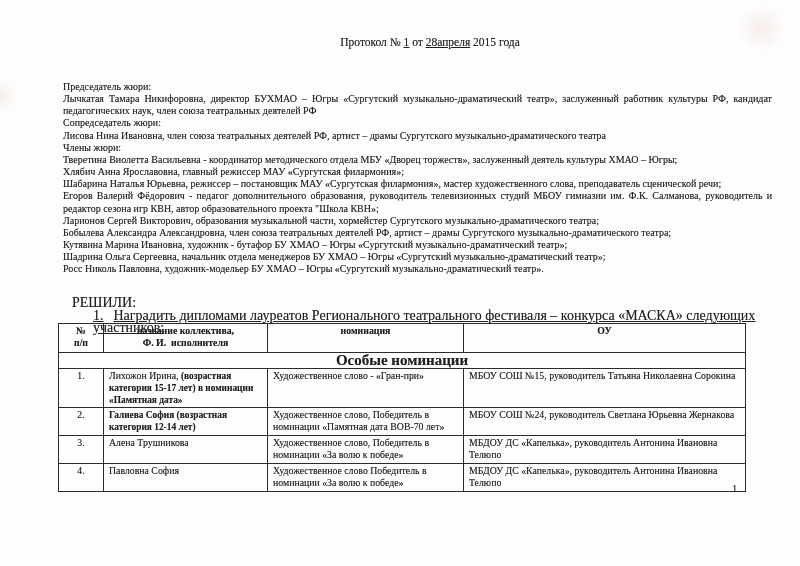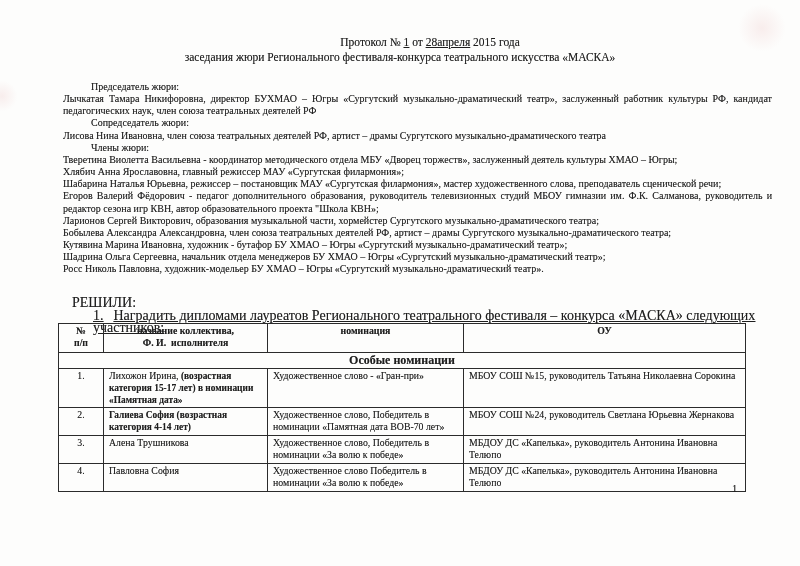--- a/index.html
+++ b/index.html
@@ -17,54 +17,53 @@
       #fdfdfc;
     text-shadow:0 0 .4px rgba(20,20,20,.45);
   }
   .title-block{position:absolute;top:35px;left:0;width:800px;text-align:center;
     font-size:11.5px;line-height:15px;}
   .title-line1{padding-left:60px;}
   .u{text-decoration:underline;}
   .jury{position:absolute;top:81px;left:63px;width:709px;
     font-size:10px;line-height:12.15px;}
   .jury p{margin:0;text-align:justify;}
-  .jury p.label{text-align:left;margin-left:28px;}
+  .jury p.label{text-align:left;}
   .resolution{position:absolute;top:297px;left:63px;width:709px;
     font-size:14px;line-height:12.15px;margin-left:9px;}
   .resolution .heading{margin:0;}
   .resolution .item{margin:1px 0 0 0;padding-left:21px;text-decoration:underline;}
   .item-num{padding-right:10px;}
   table.awards{
     position:absolute;top:323px;left:58px;width:687px;
     border-collapse:collapse;table-layout:fixed;
     font-size:9.8px;line-height:12px;
   }
   table.awards td{
     border:1.4px solid #2b2b2b;
     vertical-align:top;padding:1px 5px 1px 5px;
   }
   col.c-num{width:45px;}
   col.c-name{width:164px;}
   col.c-nom{width:196px;}
   col.c-ou{width:282px;}
   td.th{font-weight:bold;text-align:center;white-space:pre-wrap;height:26px;padding-top:3px;}
-  td.section{font-weight:bold;text-align:center;font-size:12px;height:13px;padding:0;font-family:Liberation Serif, serif;}
+  td.section{font-weight:bold;text-align:center;font-size:15px;height:13px;padding:0;font-family:Liberation Serif, serif;}
   td.num{text-align:center;}
   tr.data-row{height:28px;}
   .nb{font-weight:bold;font-size:9.4px;}
   .page-number{position:absolute;top:483px;left:732px;font-size:10.5px;}
 </style>
 </head>
 <body>
 
 <div class="page">
 
   <div class="title-block">
     <div class="title-line1"><span>Протокол № </span><span class="u">1</span><span> от </span><span class="u">28апреля</span><span> 2015 года</span></div>
-    <div class="title-line2">заседания жюри Регионального фестиваля-конкурса театрального искусства «МАСКА»</div>
   </div>
 
   <div class="jury">
       <p class="label">Председатель жюри:</p>
       <p class="para">Лычкатая Тамара Никифоровна, директор БУХМАО – Югры «Сургутский музыкально-драматический театр», заслуженный работник культуры РФ, кандидат педагогических наук, член союза театральных деятелей РФ</p>
       <p class="label">Сопредседатель жюри:</p>
       <p class="para">Лисова Нина Ивановна, член союза театральных деятелей РФ, артист – драмы Сургутского музыкально-драматического театра</p>
       <p class="label">Члены жюри:</p>
       <p class="para">Тверетина Виолетта Васильевна - координатор методического отдела МБУ «Дворец торжеств», заслуженный деятель культуры ХМАО – Югры;</p>
       <p class="para">Хлябич Анна Ярославовна, главный режиссер МАУ «Сургутская филармония»;</p>
@@ -102,21 +101,21 @@
         <td class="section" colspan="4">Особые номинации</td>
       </tr>
     <tr class="data-row">
     <td class="num">1.</td>
     <td><span>Лихожон Ирина, </span><span class="nb">(возрастная категория 15-17 лет) в номинации «Памятная дата»</span></td>
     <td>Художественное слово - «Гран-при»</td>
     <td>МБОУ СОШ №15, руководитель Татьяна Николаевна Сорокина</td>
   </tr>
         <tr class="data-row">
     <td class="num">2.</td>
-    <td><span></span><span class="nb">Галиева София (возрастная категория 4-14 лет)</span></td>
+    <td><span></span><span class="nb">Галиева София (возрастная категория 12-14 лет)</span></td>
     <td>Художественное слово, Победитель в номинации «Памятная дата ВОВ-70 лет»</td>
     <td>МБОУ СОШ №24, руководитель Светлана Юрьевна Жернакова</td>
   </tr>
         <tr class="data-row">
     <td class="num">3.</td>
     <td><span>Алена Трушникова</span><span class="nb"></span></td>
     <td>Художественное слово, Победитель в номинации «За волю к победе»</td>
     <td>МБДОУ ДС «Капелька», руководитель Антонина Ивановна Телюпо</td>
   </tr>
         <tr class="data-row">

